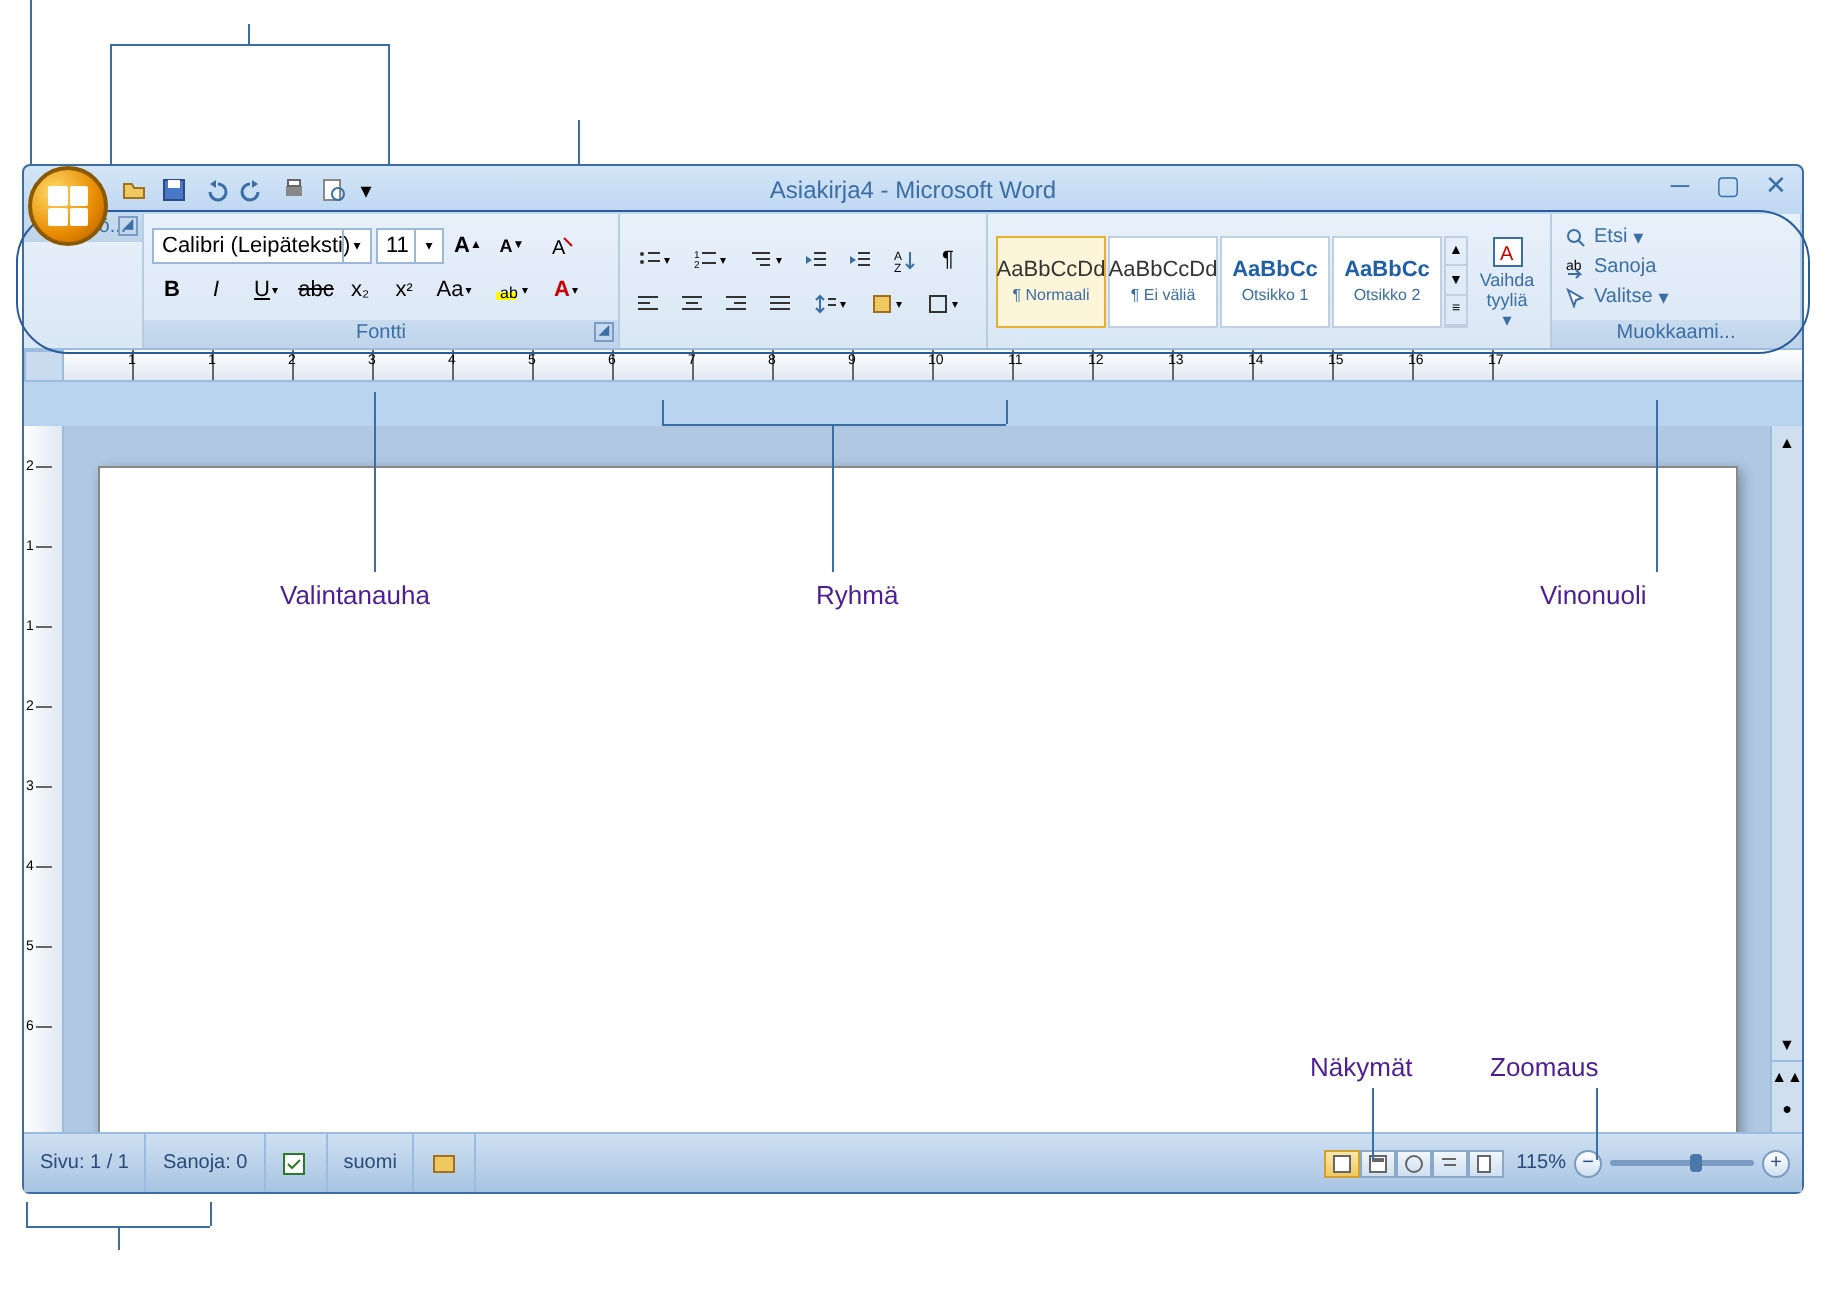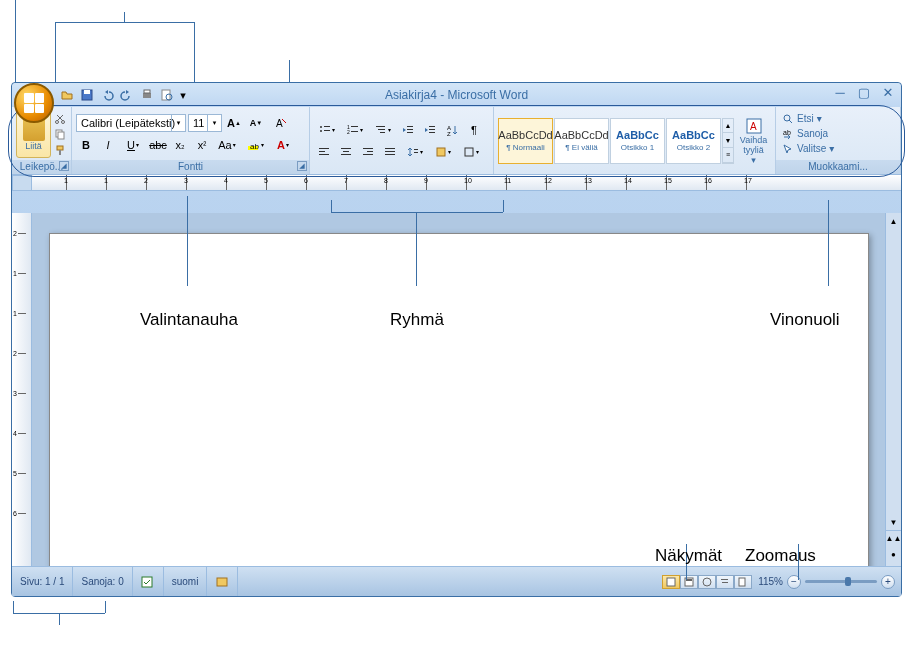--- a/index.html
+++ b/index.html
@@ -97,21 +97,21 @@
 .status-spacer { flex: 1; }
 .view-btns { display: flex; gap: 0; }
 .view-btn { width: 18px; height: 14px; border: 1px solid #8aa8c8; background: linear-gradient(180deg, #f0f6fc, #d0dff0); cursor: pointer; display: flex; align-items: center; justify-content: center; }
 .view-btn.active { background: linear-gradient(180deg, #fde8a8, #f0c860); border-color: #d0a030; }
 .zoom-area { display: flex; align-items: center; gap: 4px; padding: 0 6px; }
 .zoom-slider { width: 72px; height: 3px; background: #7a9cc2; position: relative; border-radius: 2px; }
 .zoom-thumb { position: absolute; left: 40px; top: -3px; width: 6px; height: 9px; background: #4a78aa; border-radius: 2px; }
 .zoom-round { width: 14px; height: 14px; border-radius: 50%; border: 1px solid #7a9cc2; background: linear-gradient(180deg, #fff, #d0dff0); display: flex; align-items: center; justify-content: center; cursor: pointer; font-size: 10px; }
 
 
-.callout-label { position: absolute; font-size: 17px; color: #000000; margin-top: 20px; }
+.callout-label { position: absolute; font-size: 13px; color: #4c1d95; }
 .callout-line { position: absolute; background: #3a6ea5; }
 
 svg { display: block; }
 </style>
 </head>
 <body>
 
 <div class="callout-line" style="left:15px; top:0; width:1px; height:100px;"></div>
 <div class="callout-line" style="left:55px; top:22px; width:1px; height:60px;"></div>
 <div class="callout-line" style="left:194px; top:22px; width:1px; height:60px;"></div>
@@ -175,47 +175,20 @@
       <div class="win-btn">✕</div>
     </div>
   </div>
 
 
   <div class="ribbon-wrap">
     <div class="ribbon-callout"></div>
     <div class="ribbon">
 
       <div class="ribbon-group grp-clip">
-        <div class="group-body">
-          <div class="paste-big">
-            <div class="paste-icon"></div>
-            <span style="font-size:9px;color:#3a6ea5;">Liitä</span>
-          </div>
-          <div class="clip-small">
-            <div class="sm-btn">
-                <svg width="12" height="12">
-                  <path d="M3 3l6 6M9 3l-6 6" stroke="#666"></path>
-                  <circle cx="3" cy="10" r="1.5" fill="none" stroke="#666"></circle>
-                  <circle cx="9" cy="10" r="1.5" fill="none" stroke="#666"></circle>
-                </svg>
-              </div>
-            <div class="sm-btn">
-                <svg width="12" height="12">
-                  <rect x="2" y="2" width="6" height="7" fill="#fff" stroke="#888"></rect>
-                  <rect x="4" y="4" width="6" height="7" fill="#fff" stroke="#888"></rect>
-                </svg>
-              </div>
-            <div class="sm-btn">
-                <svg width="12" height="12">
-                  <rect x="3" y="2" width="6" height="4" fill="#f0c860" stroke="#a07020"></rect>
-                  <rect x="5" y="6" width="2" height="5" fill="#888"></rect>
-                </svg>
-              </div>
-          </div>
-        </div>
         <div class="group-label"><span>Leikepö...</span><span class="launcher">◢</span></div>
       </div>
 
       <div class="ribbon-group grp-font">
         <div class="group-body">
           <div class="font-rows">
             <div class="font-row">
               <div class="font-combo" style="width:110px;">
                   <span>Calibri (Leipäteksti)</span>
                   <span class="combo-arrow">▾</span>
@@ -605,21 +578,21 @@
 
 </div>
 
 <div class="callout-line" style="left:187px; top:196px; width:1px; height:90px;"></div>
 <div class="callout-label" style="left:140px; top:290px;">Valintanauha</div>
 
 <div class="callout-line" style="left:331px; top:200px; width:1px; height:12px;"></div>
 <div class="callout-line" style="left:503px; top:200px; width:1px; height:12px;"></div>
 <div class="callout-line" style="left:331px; top:212px; width:172px; height:1px;"></div>
 <div class="callout-line" style="left:416px; top:212px; width:1px; height:74px;"></div>
-<div class="callout-label" style="left:390px; top:290px;">Ryhmä</div>
+<div class="callout-label" style="left:408px; top:290px;">Ryhmä</div>
 
 <div class="callout-line" style="left:828px; top:200px; width:1px; height:86px;"></div>
 <div class="callout-label" style="left:770px; top:290px;">Vinonuoli</div>
 
 <div class="callout-line" style="left:686px; top:544px; width:1px; height:36px;"></div>
 <div class="callout-label" style="left:655px; top:526px;">Näkymät</div>
 
 <div class="callout-line" style="left:798px; top:544px; width:1px; height:36px;"></div>
 <div class="callout-label" style="left:745px; top:526px;">Zoomaus</div>
 

